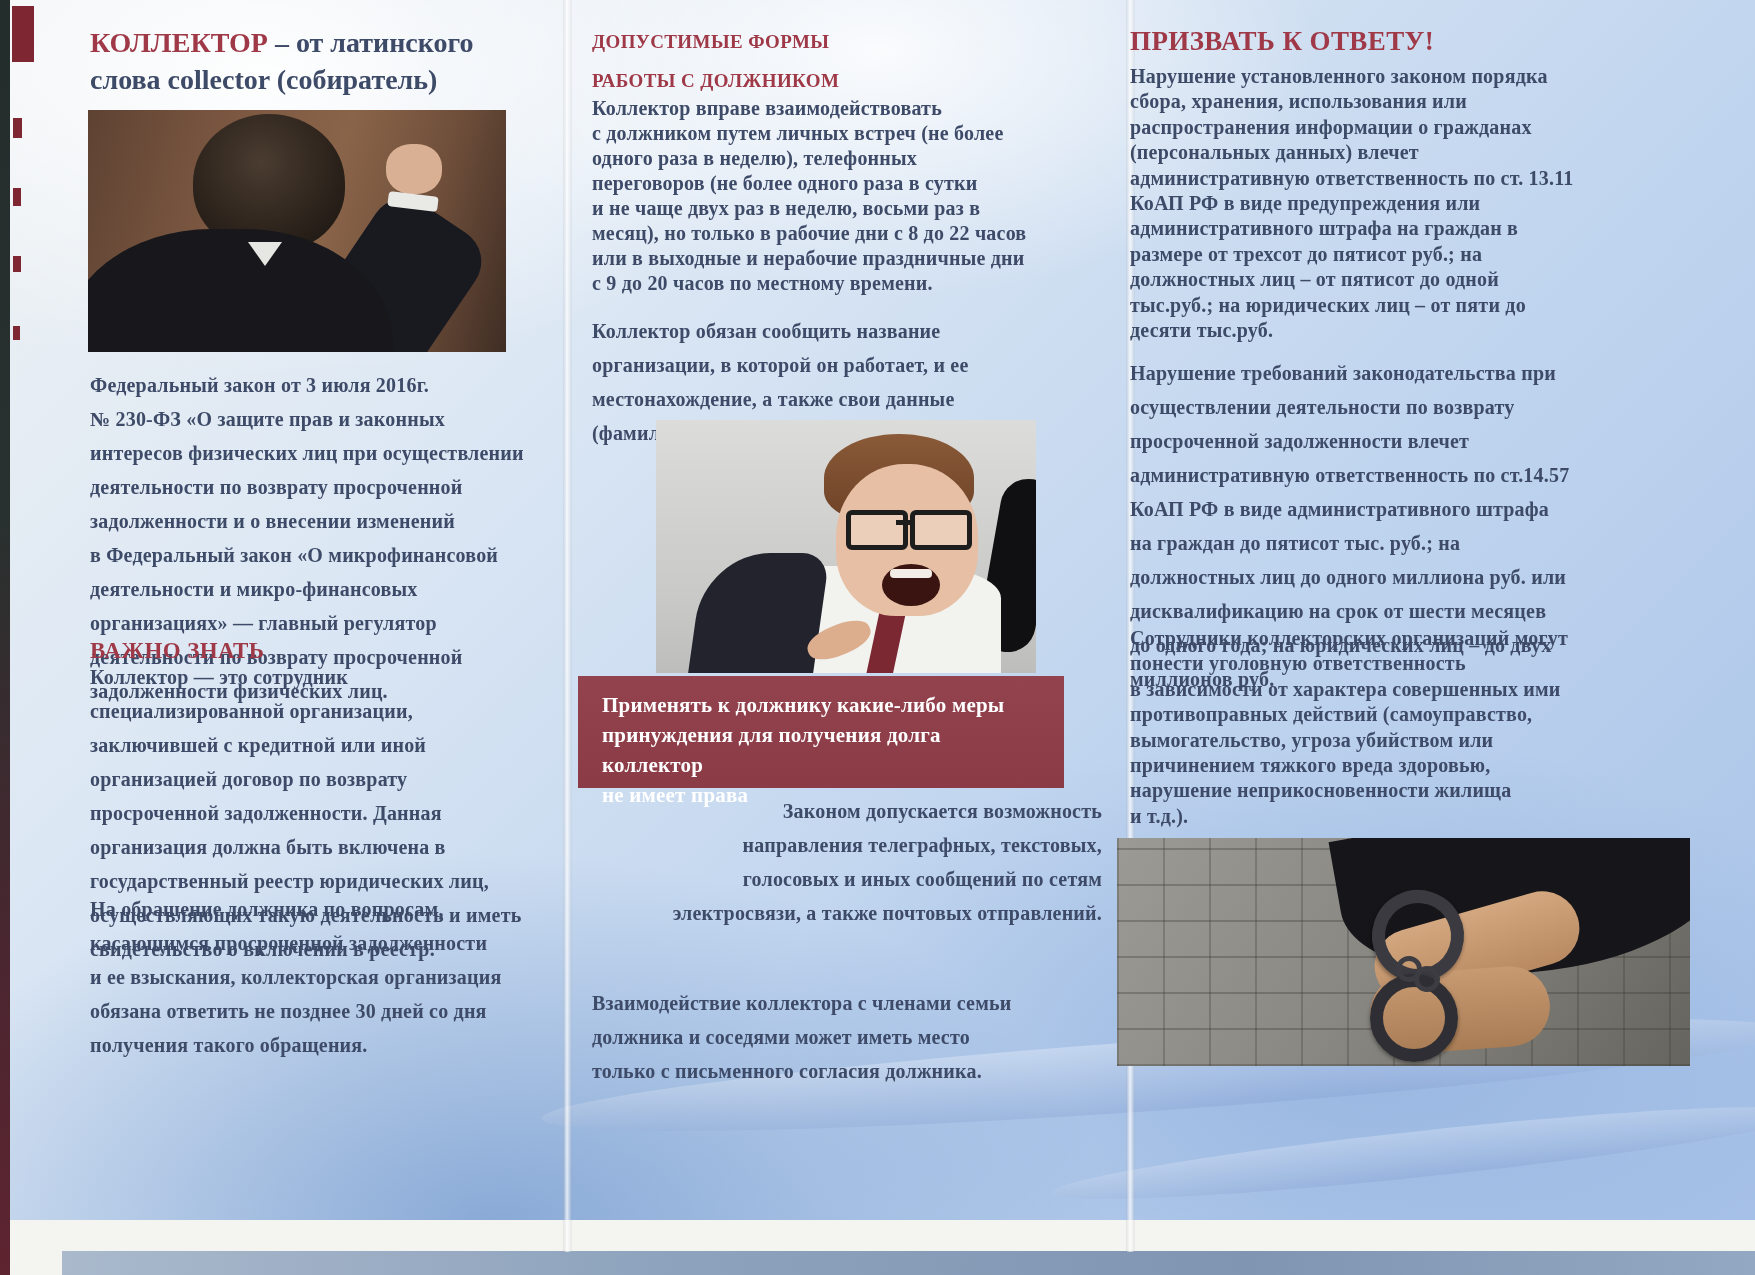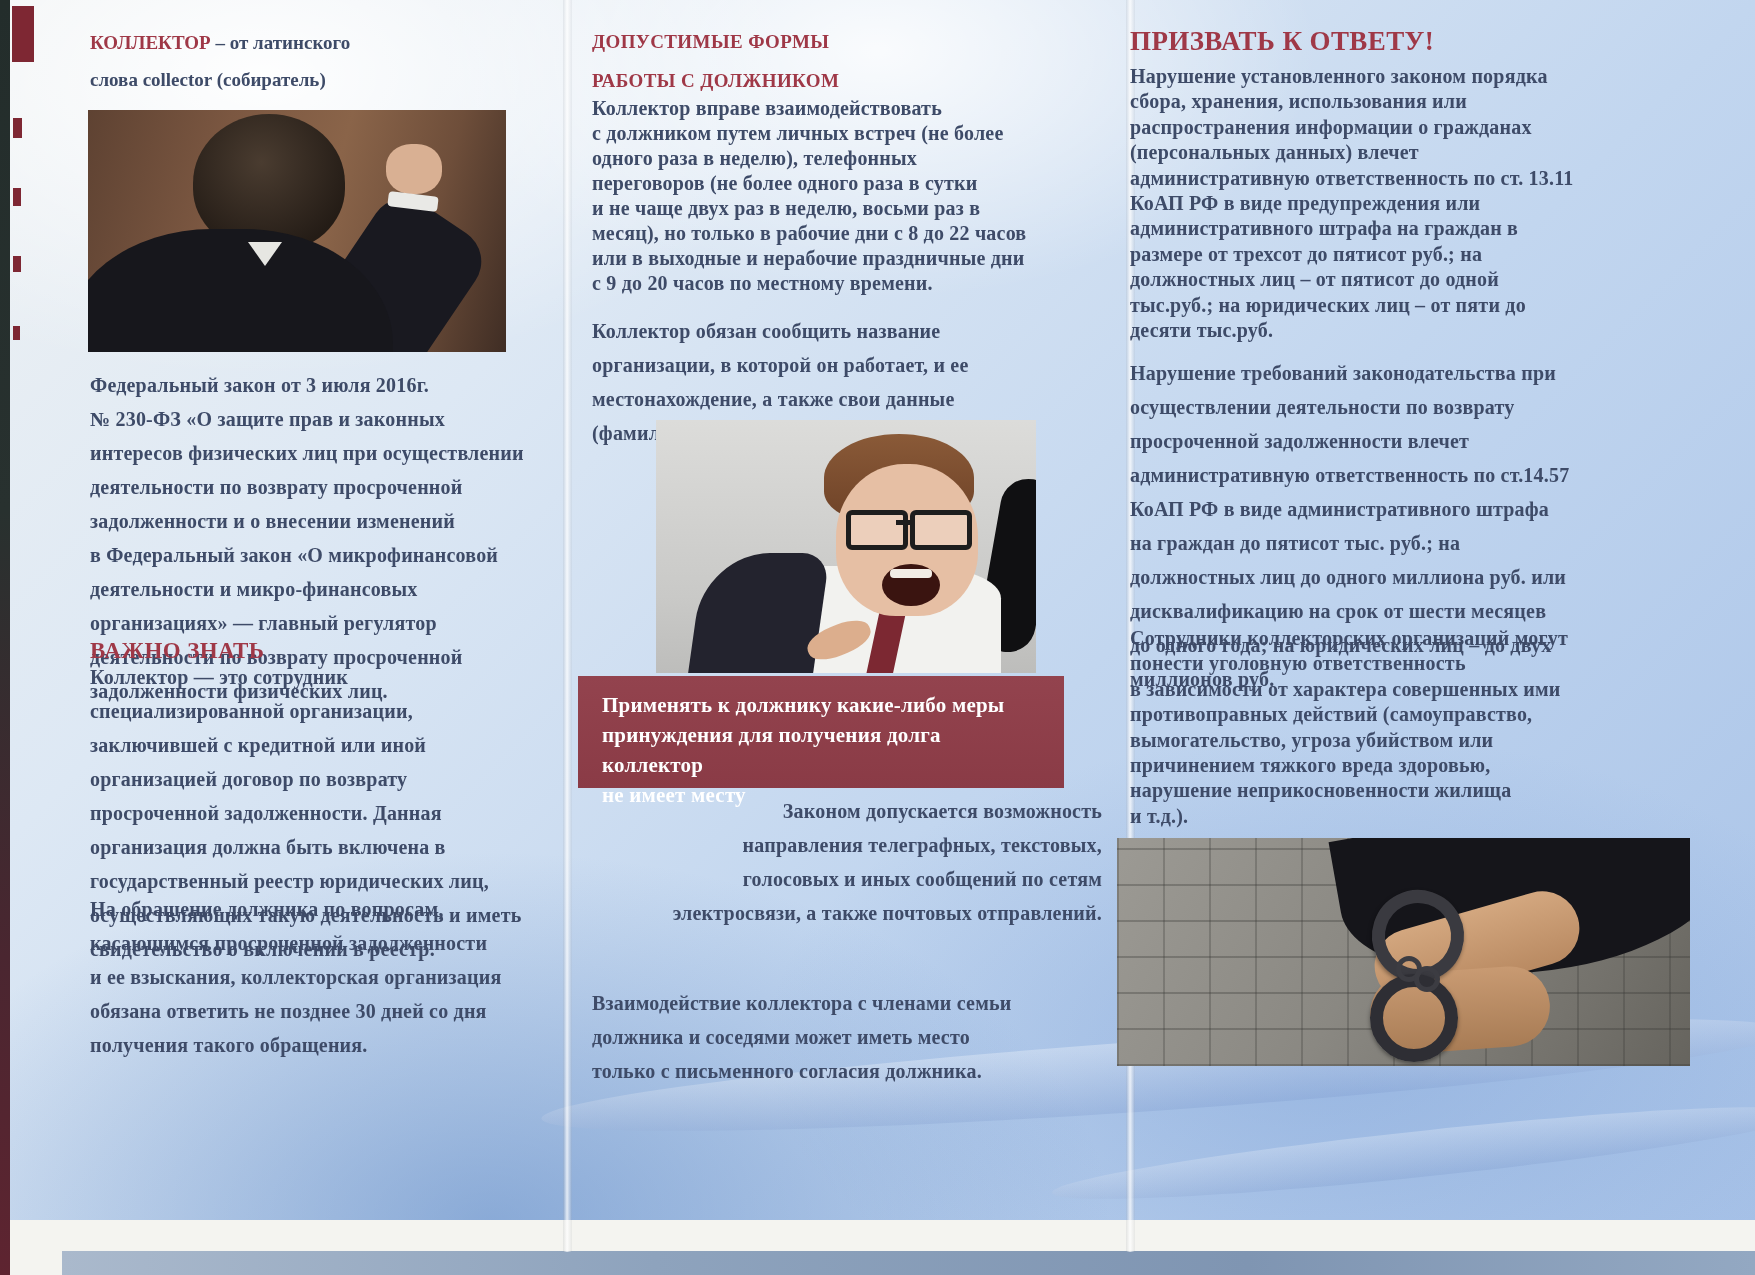--- a/index.html
+++ b/index.html
@@ -31,21 +31,21 @@
     background:linear-gradient(180deg,rgba(255,255,255,0.25),rgba(90,120,180,0.15));}
   
   .body-text{
     position:absolute;color:#3e4b68;font-weight:700;font-size:20px;line-height:34px;
     white-space:pre-line;letter-spacing:0.2px;
   }
   .heading{position:absolute;color:#9f3847;font-weight:700;letter-spacing:0.4px;}
   .title-line{color:#3e4b68;}
   .accent{color:#9f3847;}
   
-  .l-title{left:90px;top:24px;width:480px;font-size:19px;line-height:37px;font-weight:700;position:absolute;color:#3e4b68;}
+  .l-title{left:90px;top:24px;width:480px;font-size:28px;line-height:37px;font-weight:700;position:absolute;color:#3e4b68;}
   .photo-door{position:absolute;left:88px;top:110px;width:418px;height:242px;overflow:hidden;
     background:linear-gradient(105deg,#5e4232 0%,#7b5741 30%,#8a6449 55%,#6e4e3a 78%,#3f2d24 100%);}
   .d-hair{position:absolute;left:105px;top:4px;width:152px;height:138px;border-radius:50% 50% 46% 46%;
     background:radial-gradient(circle at 45% 35%,#4a3c30,#241c16 75%);}
   .d-body{position:absolute;left:-25px;bottom:-12px;width:330px;height:135px;background:#17171c;
     border-radius:45% 45% 0 0 / 85% 85% 0 0;}
   .d-collar{position:absolute;left:160px;bottom:86px;width:34px;height:24px;background:#e6e6e2;
     clip-path:polygon(0 0,100% 0,50% 100%);}
   .d-sleeve{position:absolute;left:252px;top:95px;width:120px;height:160px;background:#191920;
     transform:rotate(34deg);border-radius:34px;}
@@ -186,21 +186,21 @@
       <div class="y-mouth">
         <div class="y-teeth"></div>
       </div>
     </div>
     <div class="y-hand"></div>
   </div>
 
   <div class="banner">
     <div class="banner-text">Применять к должнику какие-либо меры
 принуждения для получения долга коллектор
-не имеет месту</div>
+не имеет права</div>
   </div>
 
   <div class="body-text m-p3">Законом допускается возможность
 направления телеграфных, текстовых,
 голосовых и иных сообщений по сетям
 электросвязи, а также почтовых отправлений.</div>
   <div class="body-text m-p5">Взаимодействие коллектора с членами семьи
 должника и соседями может иметь место
 только с письменного согласия должника.</div>
 

